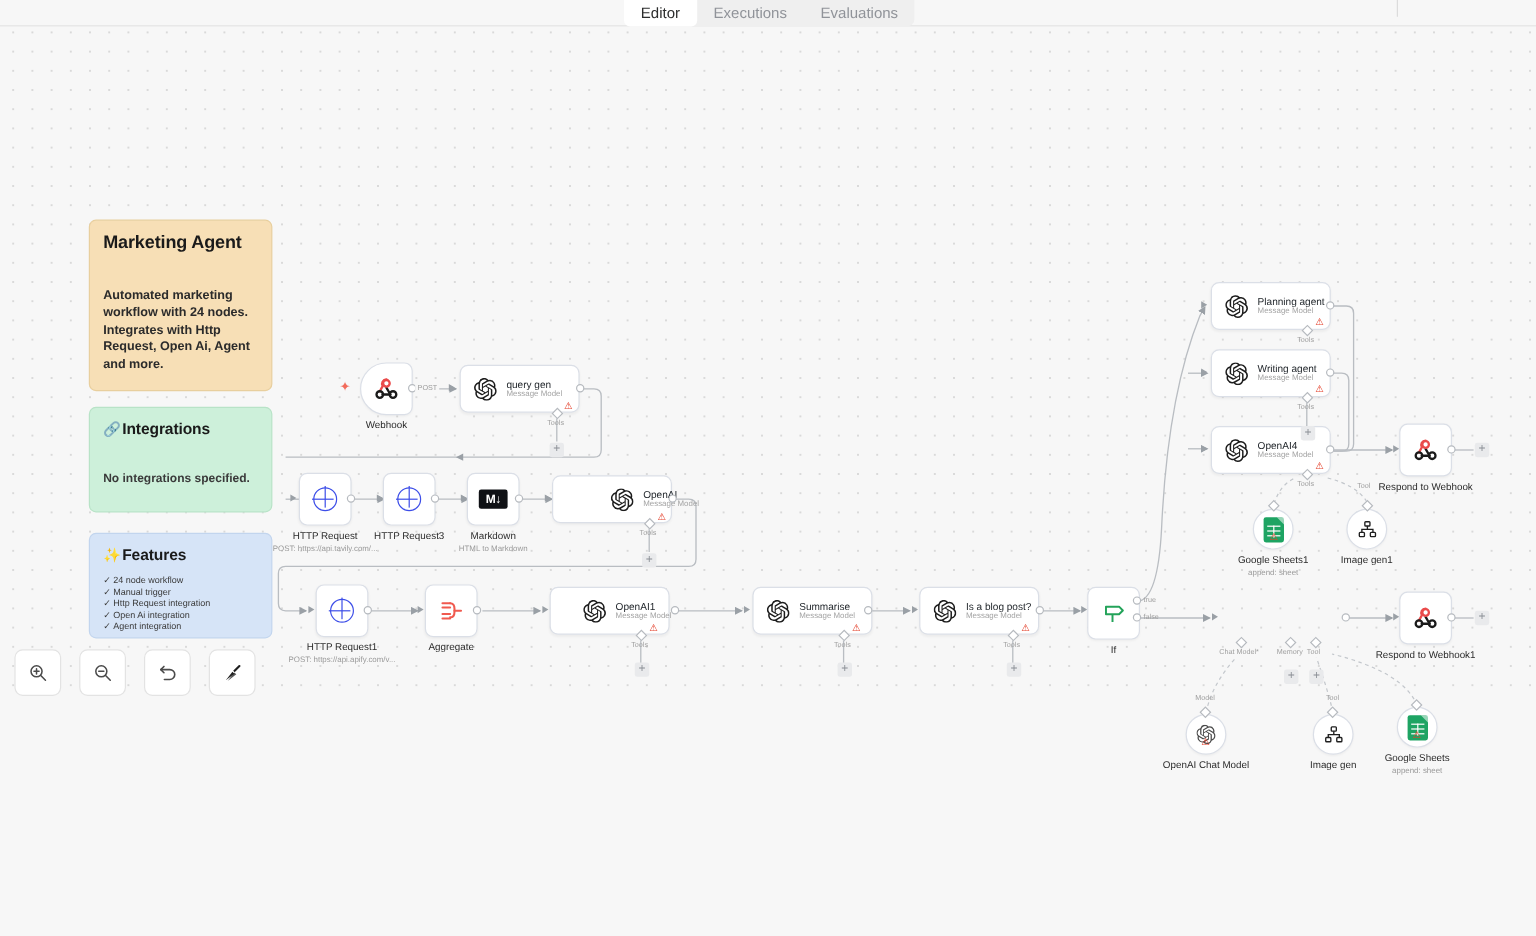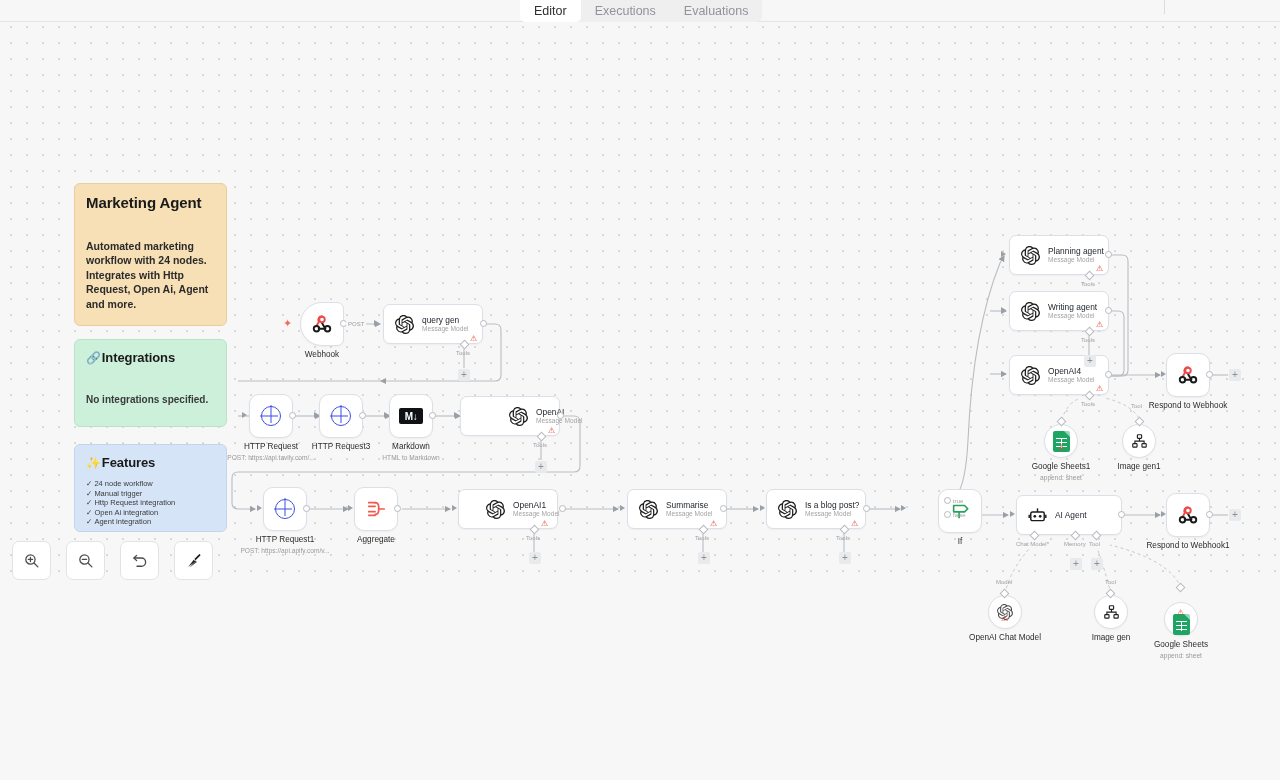--- a/index.html
+++ b/index.html
@@ -90,21 +90,21 @@
 
   
   .node {
     position: absolute;
     background: #ffffff;
     border: 1px solid #dbdfe7;
     border-radius: 7px;
     box-shadow: 0 1px 2px rgba(0,0,0,0.045);
     z-index: 10;
   }
-  .node-sq { width: 44px; height: 44px; display: flex; align-items: center; justify-content: center; border-radius: 10px; }
+  .node-sq { width: 44px; height: 44px; display: flex; align-items: center; justify-content: center; }
   .node-wide {
     width: 96px; height: 40px;
     display: flex; align-items: center; gap: 8px; padding-left: 11px;
   }
   .node-wide.big { width: 100px; }
   .node-label {
     position: absolute; top: 100%; left: 50%; transform: translateX(-50%);
     margin-top: 5px; font-size: 8.2px; color: #2c2c2c;
     white-space: nowrap; text-align: center; line-height: 10px;
   }
@@ -467,21 +467,21 @@
       <span class="node-inner-sub">Message Model</span>
     </span>
   </div>
   <div class="ep" style="left:863px; top:505px;"></div>
   <div class="warn" style="left:851px; top:520px;">⚠</div>
   <div class="diamond" style="left:841px; top:526px;"></div>
   <div class="port-label" style="left:836px; top:535px;">Tools</div>
   <div class="plus-box" style="left:839px; top:552px;">+</div>
 
   <div class="ep-in" style="left:901px; top:505px;"></div>
-  <div class="node node-sq" style="left:906px; top:489px;margin-left:32px;">
+  <div class="node node-sq" style="left:906px; top:489px;">
     <svg width="22" height="20" viewBox="0 0 24 22">
       <g stroke="#24a35a" stroke-width="1.8" fill="none" stroke-linejoin="round">
         <path d="M5 5h12l3.5 3.5L17 12H5z"></path>
         <path d="M11 12v7"></path>
       </g>
     </svg>
     <div class="node-label">If</div>
   </div>
   <div class="ep" style="left:944px; top:497px;"></div>
   <div class="port-label" style="left:953px; top:498px;">true</div>
@@ -575,34 +575,20 @@
         <rect x="9" y="2.5" width="6" height="5" rx="1"></rect>
         <rect x="2.5" y="15" width="6" height="5" rx="1"></rect>
         <rect x="15.5" y="15" width="6" height="5" rx="1"></rect>
         <path d="M12 7.5v4M5.5 15v-3.5h13V15"></path>
       </g>
     </svg>
     <div class="node-label">Image gen1</div>
   </div>
 
   <div class="ep-in" style="left:1010px; top:511px;"></div>
-  <div class="node node-wide" style="left:1016px; top:495px; width:106px;">
-    <svg width="19" height="19" viewBox="0 0 24 24">
-      <g stroke="#1a1a1a" stroke-width="1.8" fill="none" stroke-linejoin="round">
-        <rect x="3.5" y="7.5" width="17" height="11" rx="2"></rect>
-        <path d="M12 3v4.5"></path>
-        <path d="M1.5 11v4M22.5 11v4"></path>
-      </g>
-      <circle cx="8.6" cy="13" r="1.7" fill="#1a1a1a"></circle>
-      <circle cx="15.4" cy="13" r="1.7" fill="#1a1a1a"></circle>
-    </svg>
-    <span class="node-texts">
-      <span class="node-inner-title">AI Agent</span>
-    </span>
-  </div>
   <div class="ep" style="left:1118px; top:511px;"></div>
   <div class="diamond" style="left:1031px; top:532px;"></div>
   <div class="port-label" style="left:1016px; top:541px;">Chat Model*</div>
   <div class="diamond" style="left:1072px; top:532px;"></div>
   <div class="port-label" style="left:1064px; top:541px;">Memory</div>
   <div class="plus-box" style="left:1070px; top:558px;">+</div>
   <div class="diamond" style="left:1093px; top:532px;"></div>
   <div class="port-label" style="left:1089px; top:541px;">Tool</div>
   <div class="plus-box" style="left:1091px; top:558px;">+</div>
 
@@ -641,21 +627,21 @@
         <rect x="9" y="2.5" width="6" height="5" rx="1"></rect>
         <rect x="2.5" y="15" width="6" height="5" rx="1"></rect>
         <rect x="15.5" y="15" width="6" height="5" rx="1"></rect>
         <path d="M12 7.5v4M5.5 15v-3.5h13V15"></path>
       </g>
     </svg>
     <div class="node-label">Image gen</div>
   </div>
 
   <div class="diamond" style="left:1177px; top:584px;"></div>
-  <div class="node-round" style="left:1164px; top:602px;align-items:flex-end;">
+  <div class="node-round" style="left:1164px; top:589px;">
     <span class="icon-gsheet">
         <span class="icon-gsheet-grid"></span>
       </span>
     <div class="node-label">
       <span>Google Sheets</span>
       <span class="node-sublabel">append: sheet</span>
     </div>
   </div>
   <div class="warn" style="left:1177px; top:609px;">⚠</div>
 

